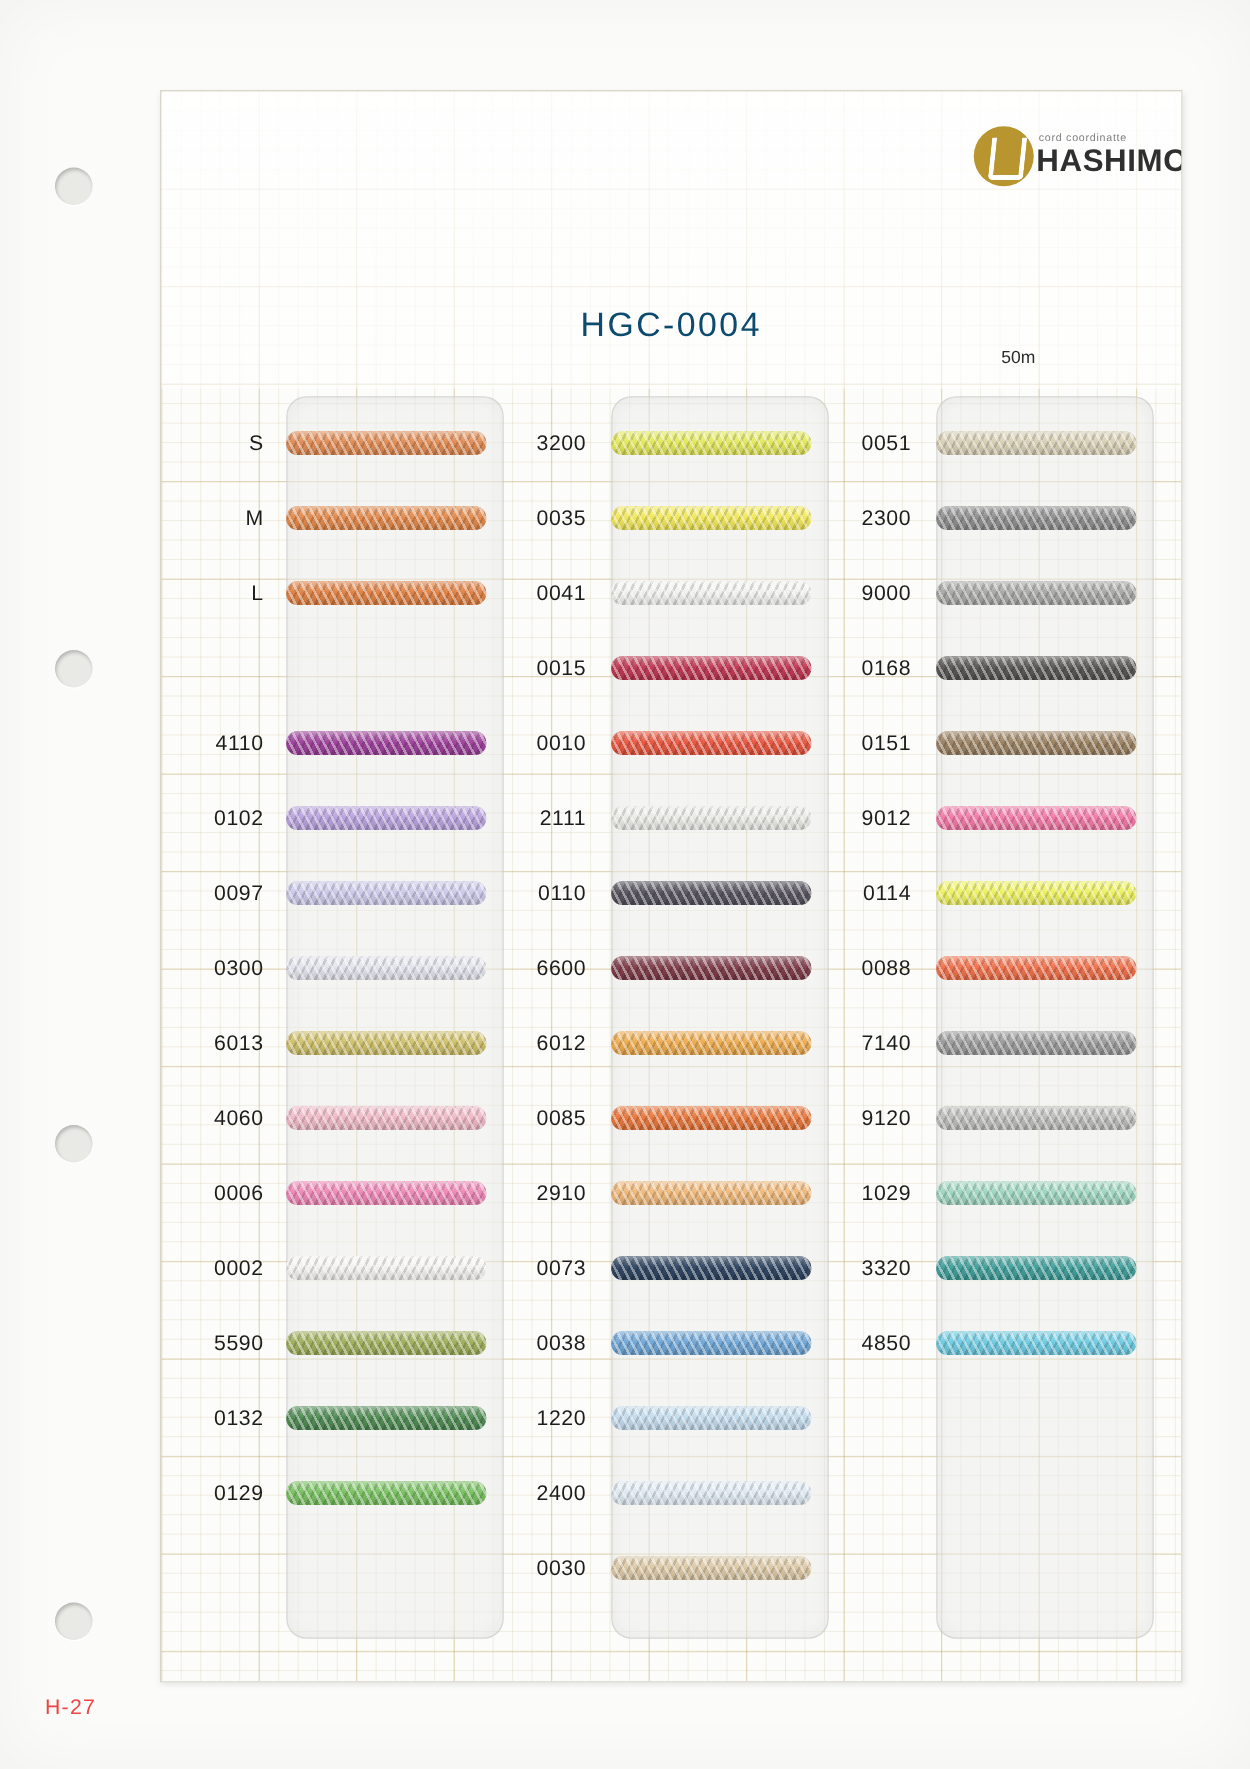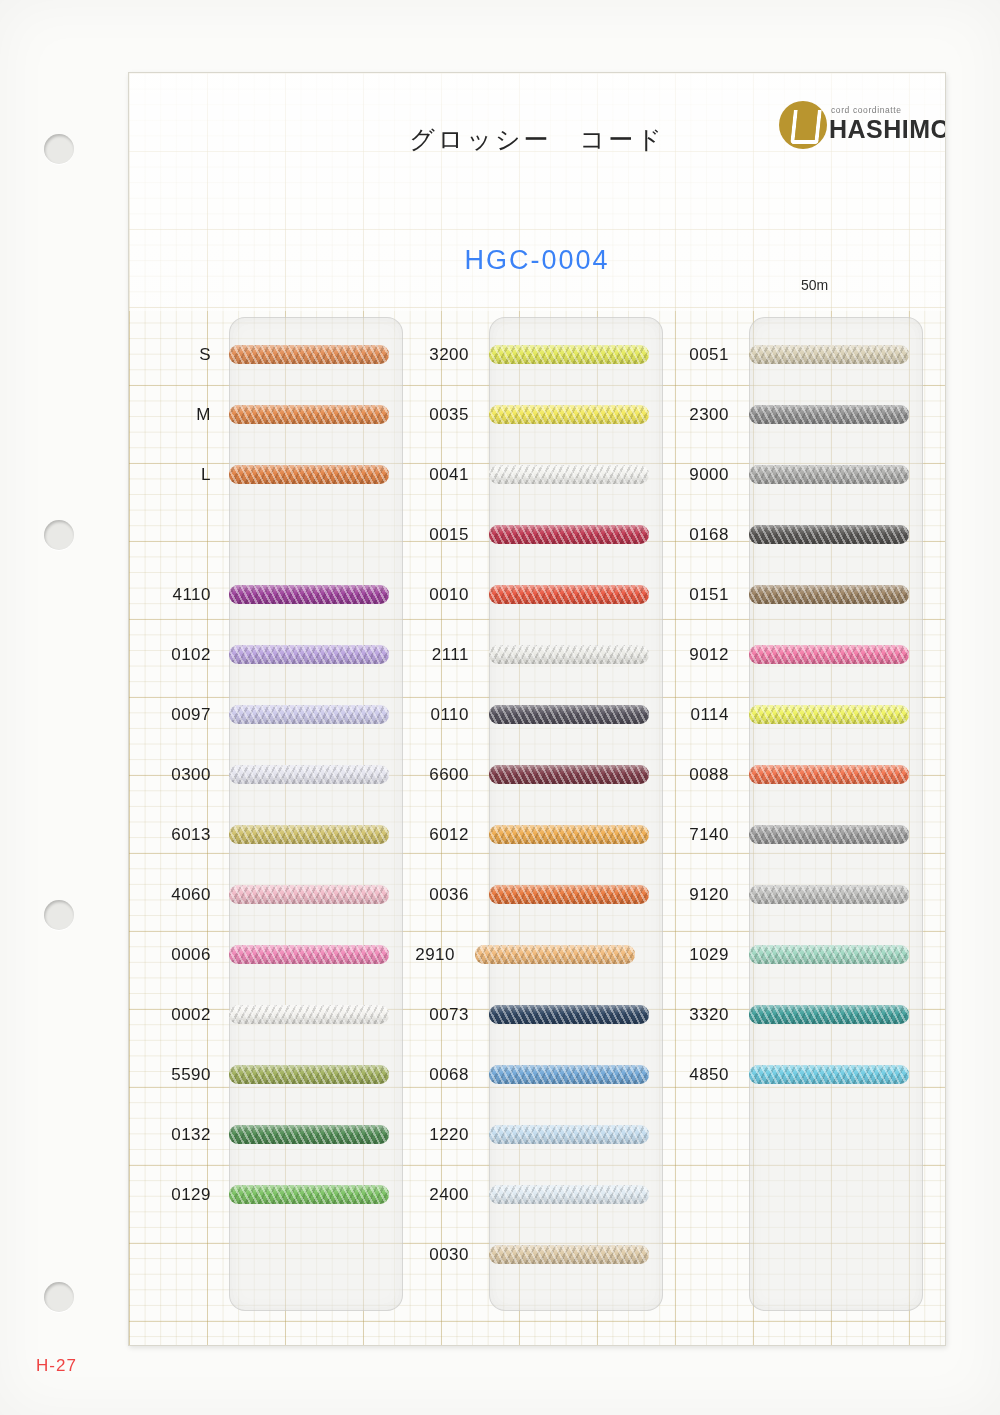--- a/index.html
+++ b/index.html
@@ -83,21 +83,21 @@
     font-size: 25px;
     letter-spacing: 3px;
     color: #262626;
   }
   .card-code {
     position: absolute;
     left: 0; top: 172px; width: 816px;
     text-align: center;
     font-size: 27px;
     letter-spacing: 2px;
-    color: #3b82f6;
+    color: #0c4a6e;
   }
   .length-label {
     position: absolute;
     left: 672px; top: 204px;
     font-size: 14px;
     color: #2a2a2a;
   }
 
   
   .logo {
@@ -211,21 +211,20 @@
   <div class="hole h3"></div>
   <div class="hole h4"></div>
 
   <div class="page-no">H-27</div>
 
   <div class="card">
     <div class="grid-small"></div>
     <div class="grid-big"></div>
     <div class="header-wash"></div>
 
-    <div class="card-title">グロッシー　コード</div>
     <div class="card-code">HGC-0004</div>
     <div class="length-label">50m</div>
 
     <div class="logo">
       <div class="logo-disc"></div>
       <div class="logo-tag">cord coordinatte</div>
       <div class="logo-name">HASHIMOTO</div>
     </div>
 
     <div class="panel p1"></div>
@@ -365,39 +364,39 @@
             <div class="braid"></div>
           </div>
         </div>
         <div class="swatch-row" style="left: 278px; top: 742px; width: 242px;">
           <div class="swatch-label" style="right: 180px; width: 70px;">6012</div>
           <div class="cord" style="left: 82px; width: 160px; background: rgb(238, 171, 78);">
             <div class="braid"></div>
           </div>
         </div>
         <div class="swatch-row" style="left: 278px; top: 802px; width: 242px;">
-          <div class="swatch-label" style="right: 180px; width: 70px;">0036</div>
+          <div class="swatch-label" style="right: 180px; width: 70px;">0085</div>
           <div class="cord" style="left: 82px; width: 160px; background: rgb(232, 118, 58);">
             <div class="braid"></div>
           </div>
         </div>
-        <div class="swatch-row" style="left: 264px; top: 862px; width: 242px;">
+        <div class="swatch-row" style="left: 278px; top: 862px; width: 242px;">
           <div class="swatch-label" style="right: 180px; width: 70px;">2910</div>
           <div class="cord" style="left: 82px; width: 160px; background: rgb(240, 184, 120);">
             <div class="braid"></div>
           </div>
         </div>
         <div class="swatch-row" style="left: 278px; top: 922px; width: 242px;">
           <div class="swatch-label" style="right: 180px; width: 70px;">0073</div>
           <div class="cord" style="left: 82px; width: 160px; background: rgb(44, 67, 96);">
             <div class="braid"></div>
           </div>
         </div>
         <div class="swatch-row" style="left: 278px; top: 982px; width: 242px;">
-          <div class="swatch-label" style="right: 180px; width: 70px;">0068</div>
+          <div class="swatch-label" style="right: 180px; width: 70px;">0038</div>
           <div class="cord" style="left: 82px; width: 160px; background: rgb(111, 166, 214);">
             <div class="braid"></div>
           </div>
         </div>
         <div class="swatch-row" style="left: 278px; top: 1042px; width: 242px;">
           <div class="swatch-label" style="right: 180px; width: 70px;">1220</div>
           <div class="cord" style="left: 82px; width: 160px; background: rgb(195, 220, 238);">
             <div class="braid"></div>
           </div>
         </div>

